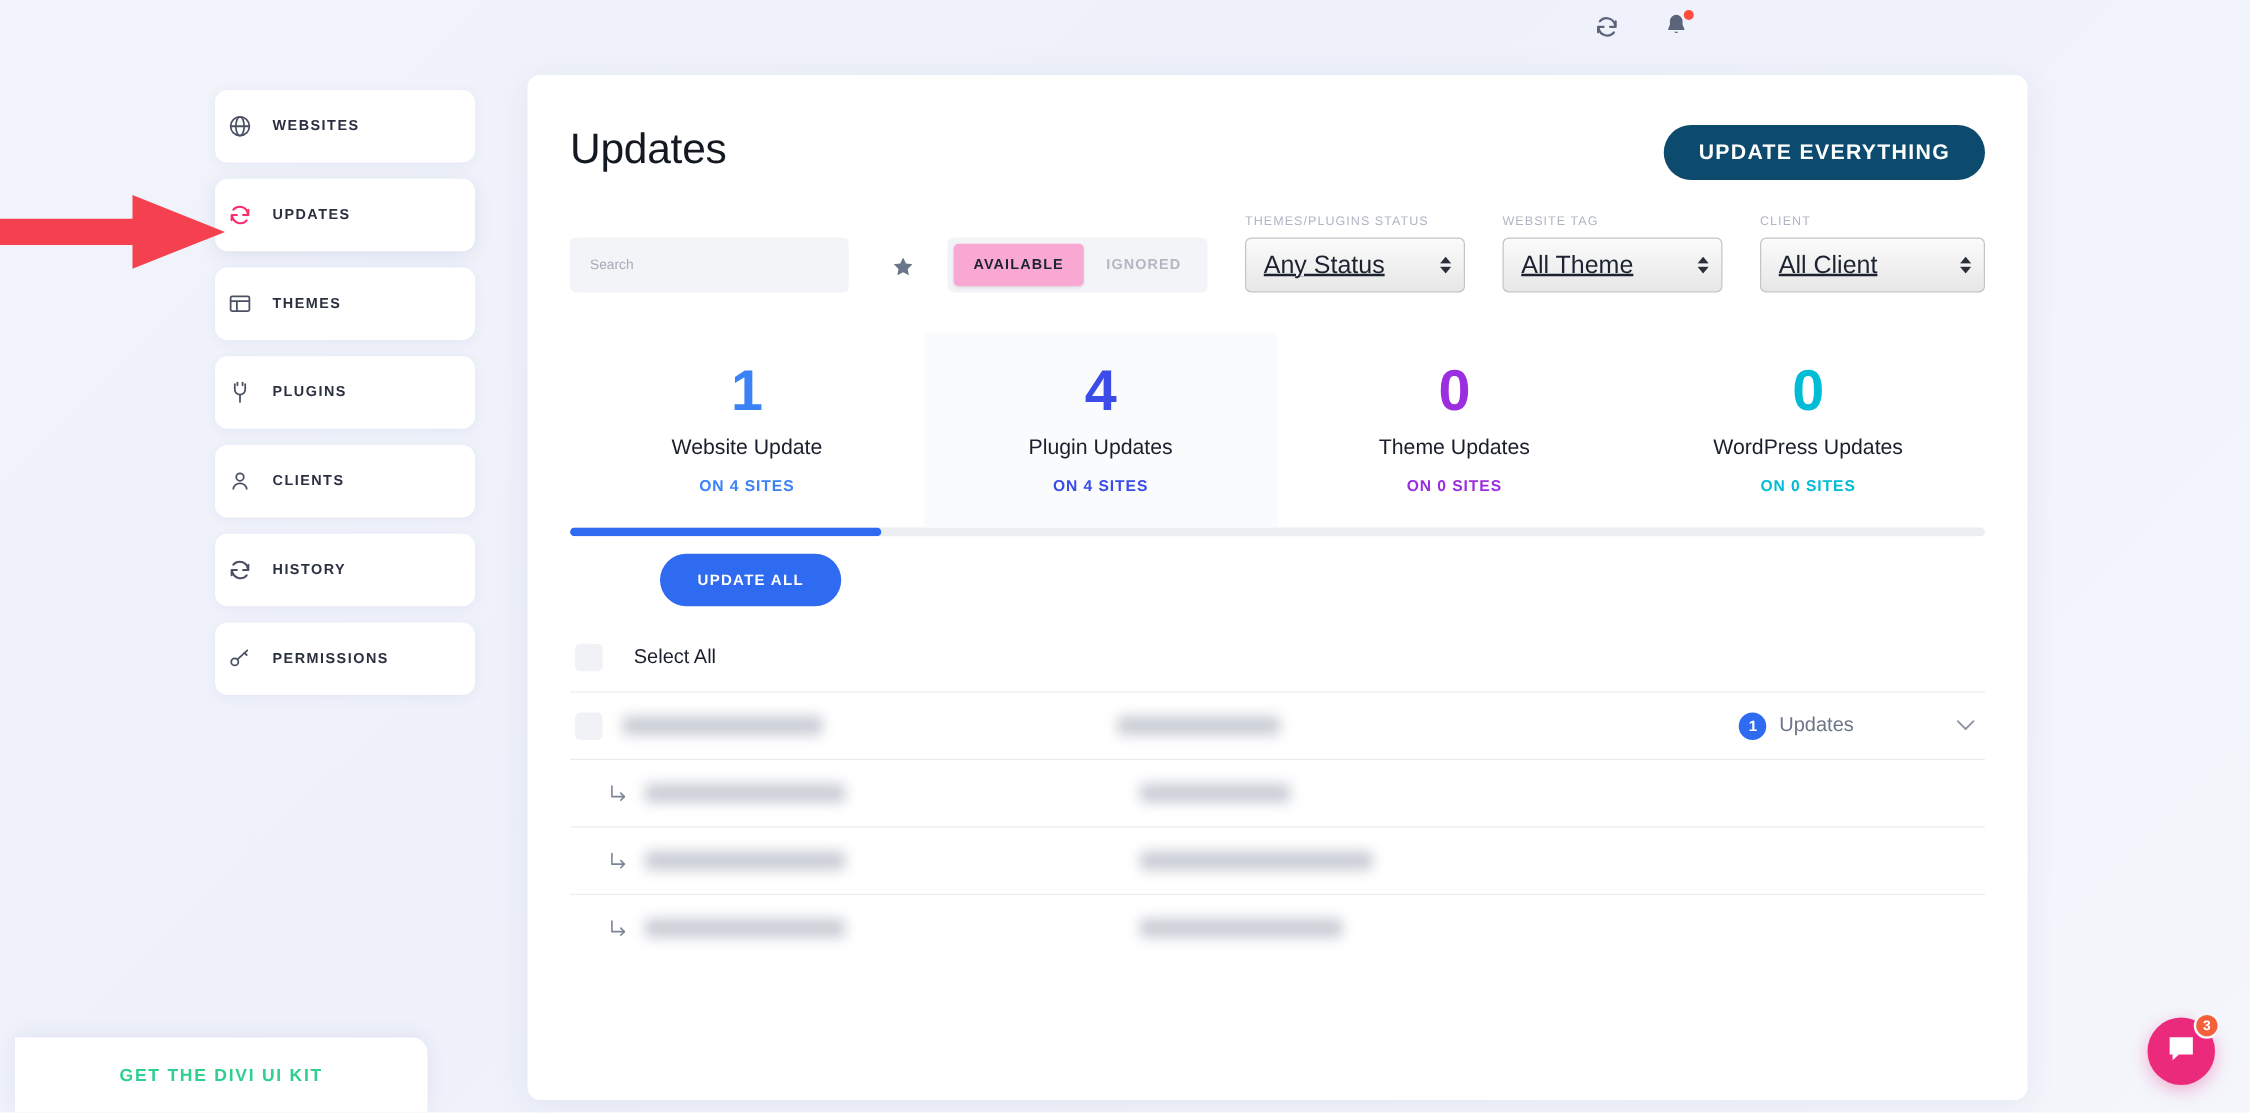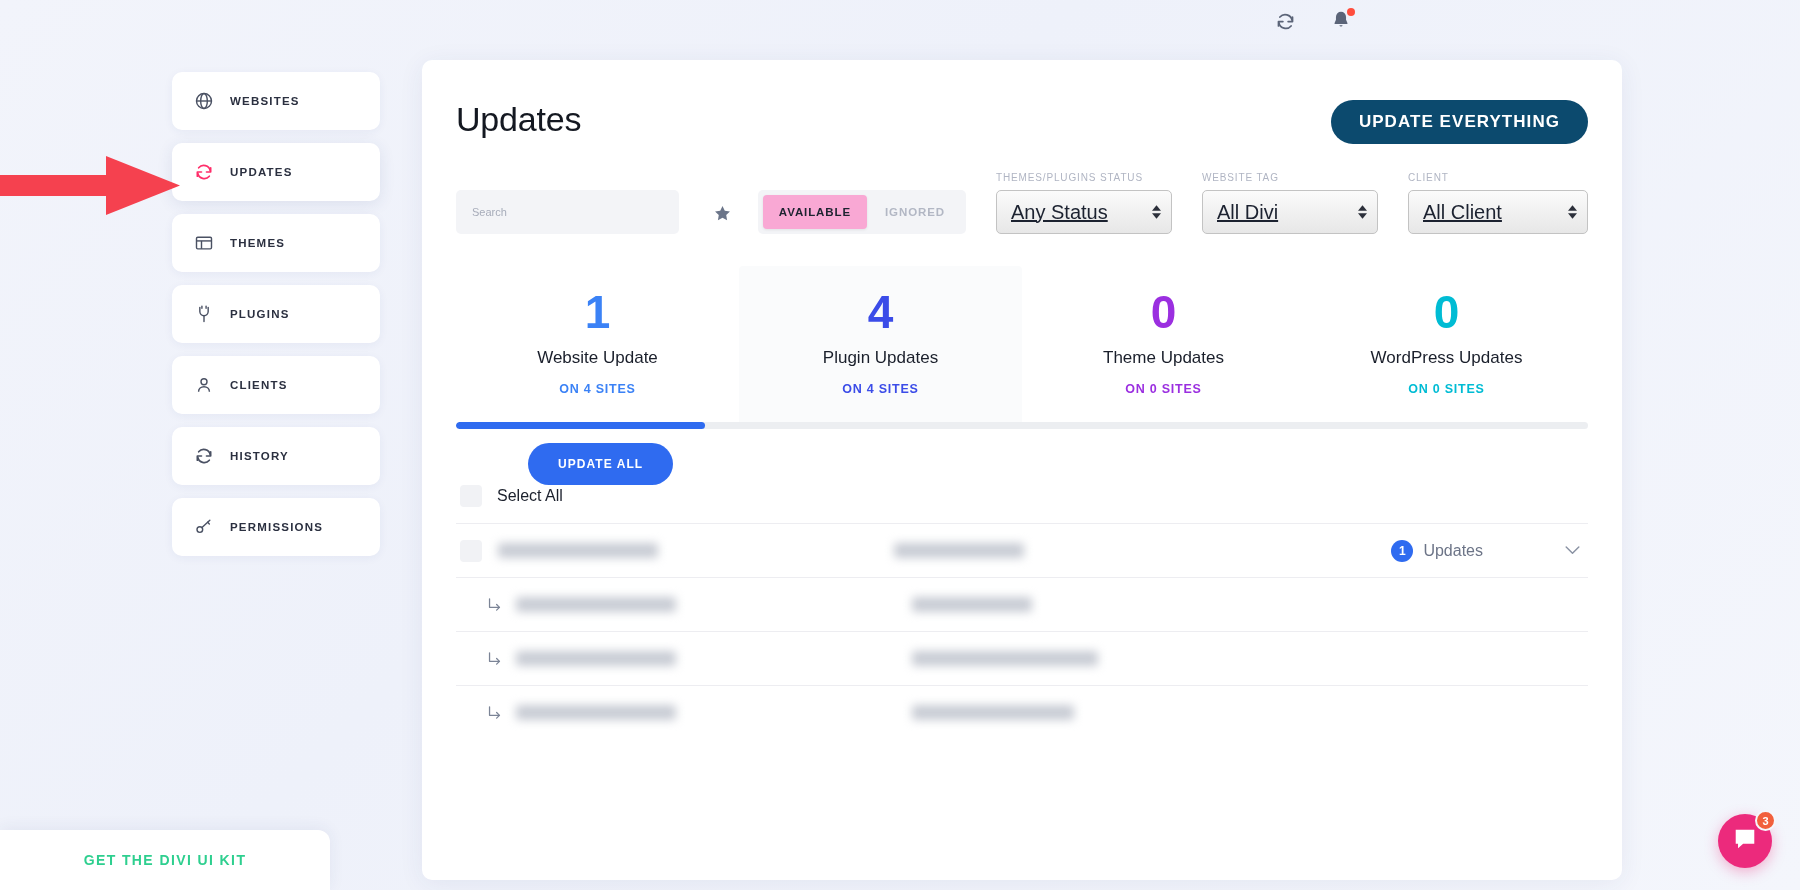--- a/index.html
+++ b/index.html
@@ -30,21 +30,21 @@
 
   
   .sidebar {
     position: absolute; left: 172px; top: 72px;
     width: 208px;
     display: flex; flex-direction: column; gap: 13px;
   }
   .nav-item {
     height: 58px; border-radius: 10px; background: #ffffff;
     display: flex; align-items: center; gap: 16px;
-    padding-left: 22px;
+    padding-left: 10px;
     box-shadow: 0 2px 10px rgba(40,60,120,0.055);
     cursor: pointer;
   }
   .nav-item.active { box-shadow: 0 3px 16px rgba(40,60,120,0.10); }
   .nav-icon { width: 20px; height: 20px; color: #4a5163; line-height: 0; flex: none; }
   .nav-item.active .nav-icon { color: #ff2e6a; }
   .nav-label {
     font-size: 11.5px; font-weight: 700; letter-spacing: 1.2px;
     color: #2b3040; text-transform: uppercase;
   }
@@ -140,21 +140,21 @@
   .btn-update-all {
     margin-top: 14px; margin-left: 72px;
     background: #2f6bf0; color: #fff; border: none;
     border-radius: 22px; height: 42px; padding: 0 30px;
     font-size: 12px; font-weight: 700; letter-spacing: 1.05px;
     text-transform: uppercase; cursor: pointer; font-family: inherit;
   }
 
   
   .select-all-row {
-    display: flex; align-items: center; gap: 15px; padding-left: 4px;
+    display: flex; align-items: center; gap: 25px; margin-top: 30px; padding-left: 4px;
   }
   .checkbox {
     width: 22px; height: 22px; border-radius: 4px; background: #f1f2f5;
     cursor: pointer; flex: none;
   }
   .select-all-label { font-size: 16px; color: #1b202c; }
 
   .site-list { margin-top: 16px; }
   .site-row {
     display: flex; align-items: center; height: 54px;
@@ -184,21 +184,21 @@
   .count-badge {
     width: 22px; height: 22px; border-radius: 50%; background: #2f6bf0;
     color: #fff; font-size: 12px; font-weight: 700;
     display: flex; align-items: center; justify-content: center;
   }
   .updates-text { font-size: 16px; color: #6c7487; }
   .chev { color: #8a92a3; line-height: 0; cursor: pointer; }
 
   
   .divi-kit {
-    position: absolute; left: 0; bottom: 0;
+    position: absolute; left: 12px; bottom: 0;
     width: 330px; height: 60px;
     background: #fff; border-radius: 0 12px 0 0;
     box-shadow: 0 -2px 16px rgba(40,60,120,0.07);
     display: flex; align-items: center; justify-content: center;
     cursor: pointer;
   }
   .divi-kit-label {
     font-size: 14px; font-weight: 700; letter-spacing: 1.4px;
     color: #2ecf8f; text-transform: uppercase;
   }
@@ -359,21 +359,21 @@
           <svg width="9" height="6" viewBox="0 0 10 6" fill="#2b2f3a">
               <polygon points="5,6 0,0 10,0"></polygon>
             </svg>
         </span>
       </div>
     </div>
 
     <div class="filter-field">
       <div class="filter-label">Website Tag</div>
       <div class="select-wrap">
-        <span class="select-value">All Divi</span>
+        <span class="select-value">All Theme</span>
         <span class="select-arrows">
           <svg width="9" height="6" viewBox="0 0 10 6" fill="#2b2f3a">
               <polygon points="5,0 10,6 0,6"></polygon>
             </svg>
           <svg width="9" height="6" viewBox="0 0 10 6" fill="#2b2f3a">
               <polygon points="5,6 0,0 10,0"></polygon>
             </svg>
         </span>
       </div>
     </div>

